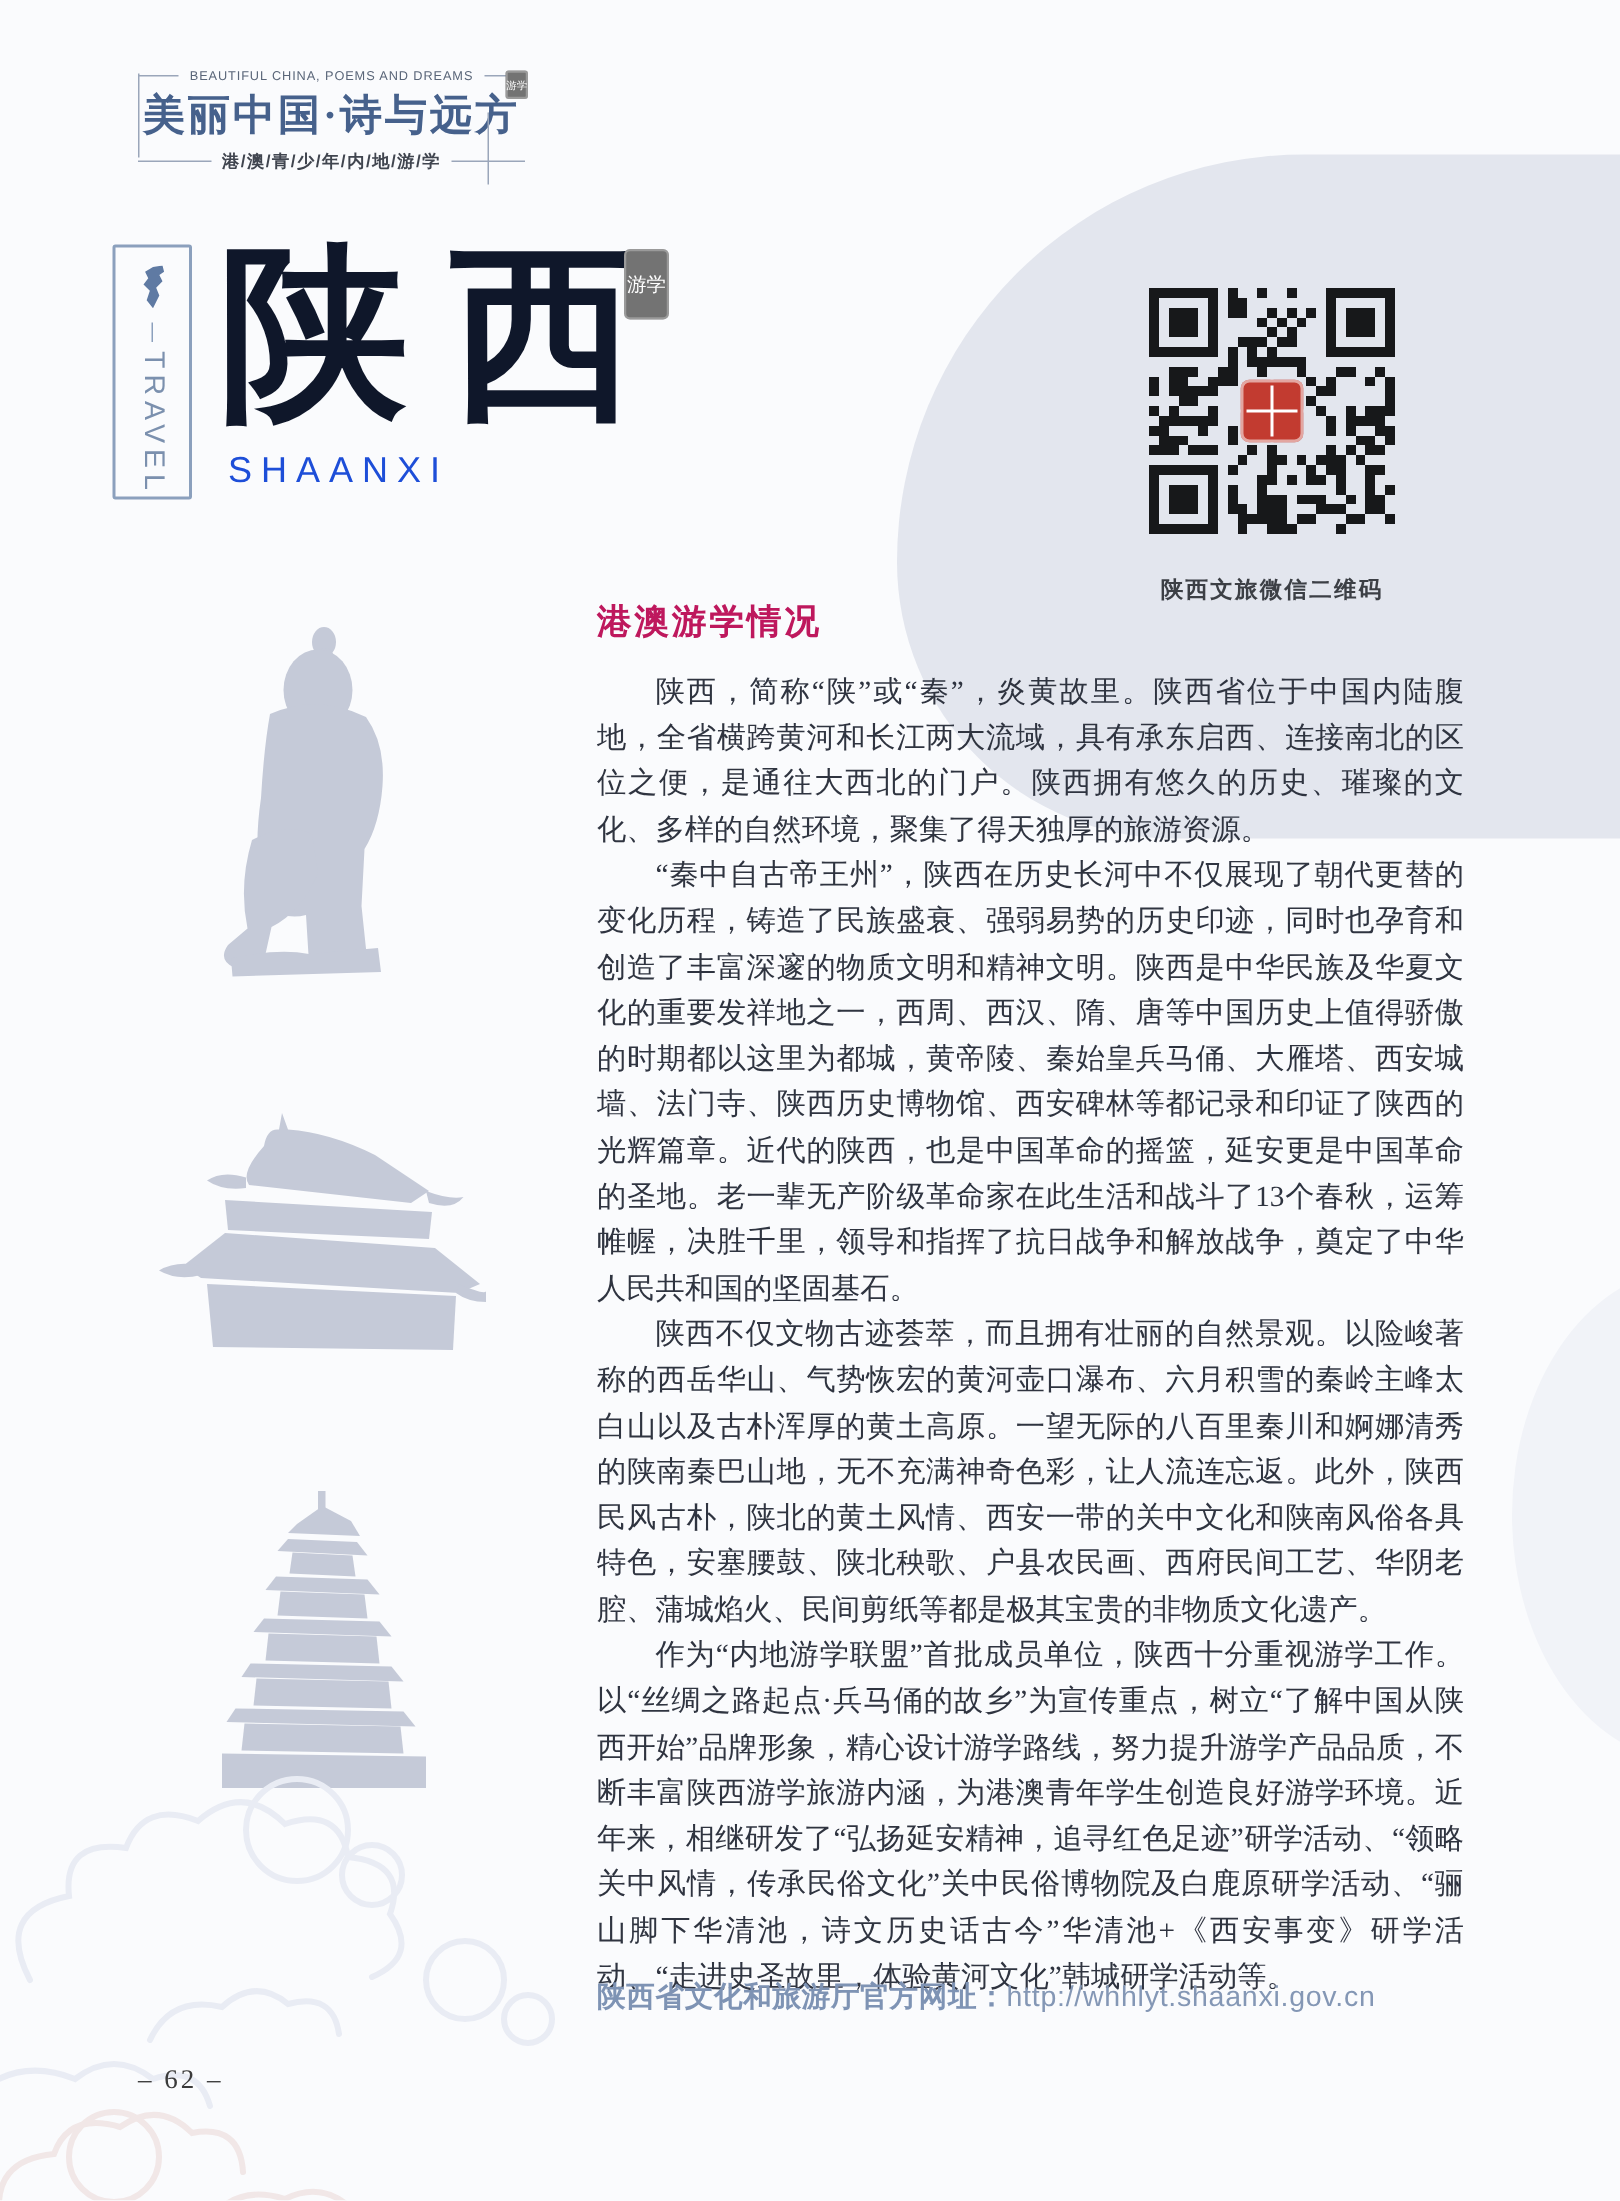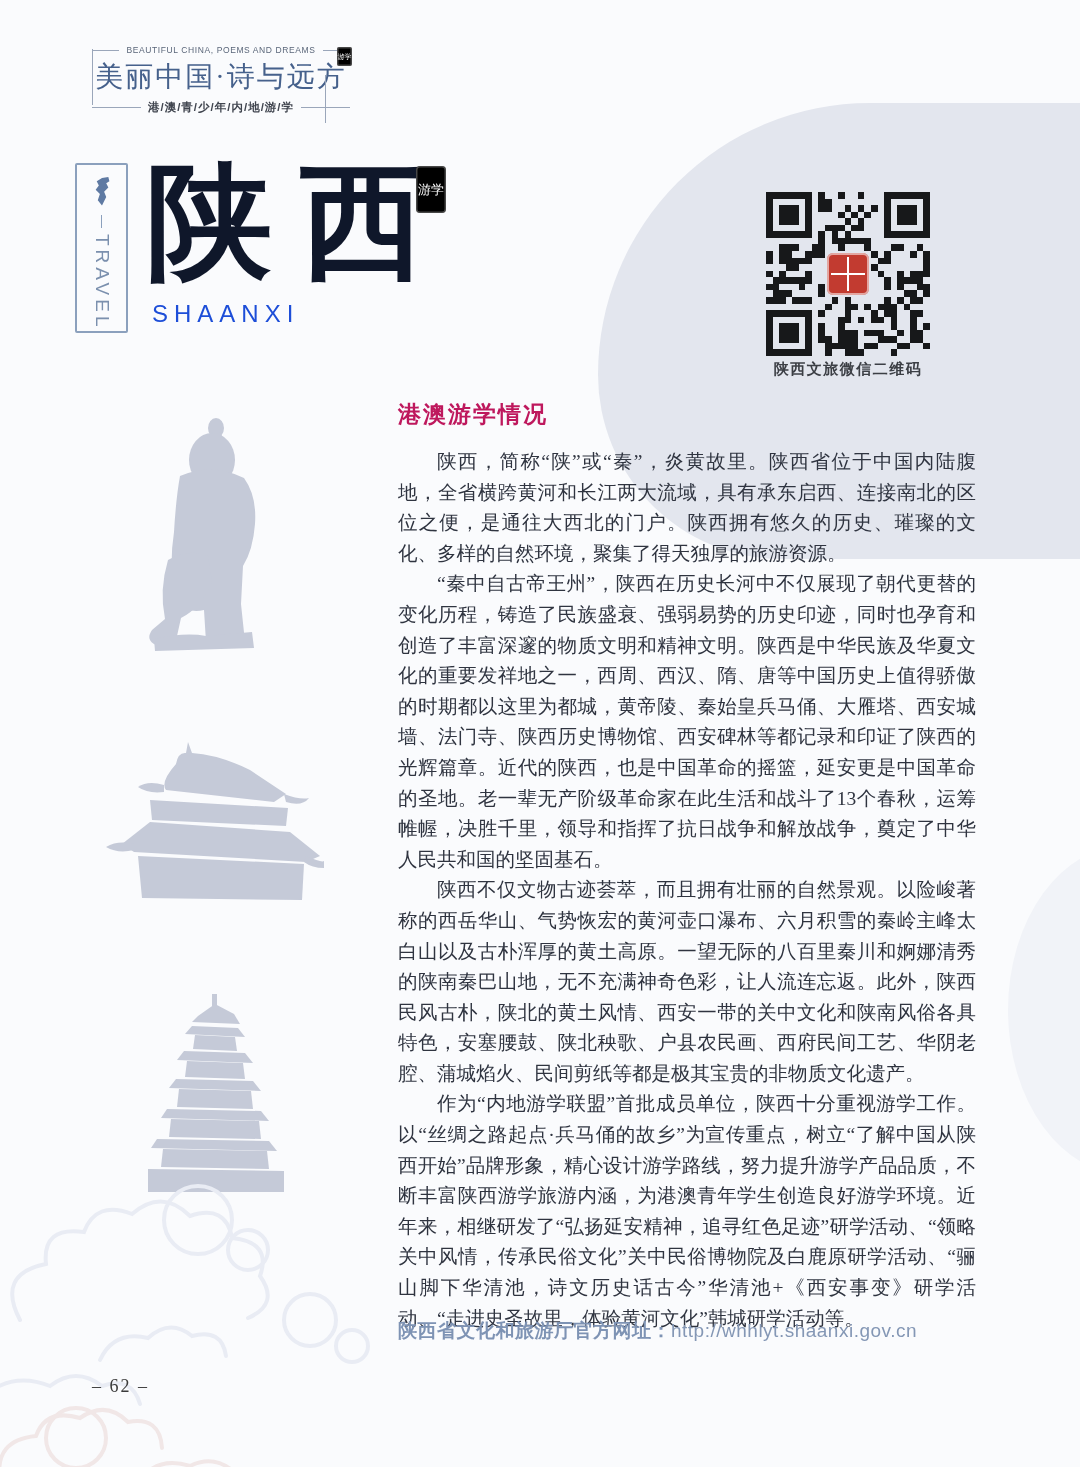--- a/index.html
+++ b/index.html
@@ -12,26 +12,26 @@
   .blob-right-faint{position:absolute;left:1008px;top:845px;width:240px;height:330px;
         background:#f1f3f8;border-radius:50%;}
   .silhouette{position:absolute;}
   .clouds{position:absolute;left:-20px;top:1150px;width:520px;height:330px;}
 
   
   .logo{position:absolute;left:92px;top:45px;width:258px;}
   .logo-row{display:flex;align-items:center;gap:7px;}
   .logo-line{flex:1;height:1px;background:#9aa6ba;}
   .logo-en{font-size:8.5px;letter-spacing:.6px;color:#5a6679;white-space:nowrap;}
-  .logo-cn{font-family:"Liberation Serif",serif;font-weight:normal;font-size:28px;
+  .logo-cn{font-family:"Liberation Serif",serif;font-weight:bold;font-size:28px;
         color:#46618c;letter-spacing:2px;text-align:center;margin:3px 0 4px;}
   .logo-sub{font-size:11.5px;letter-spacing:1px;color:#40454f;white-space:nowrap;font-weight:bold;}
   .logo-corner-l{position:absolute;left:0;top:4px;width:1px;height:56px;background:#9aa6ba;}
   .logo-corner-r{position:absolute;right:24px;top:30px;width:1px;height:48px;background:#9aa6ba;}
-  .seal{background:#000000;color:#fff;display:flex;flex-direction:column;align-items:center;
+  .seal{background:#737373;color:#fff;display:flex;flex-direction:column;align-items:center;
         justify-content:center;font-family:"Liberation Serif",serif;
         box-shadow:inset 0 0 0 1.5px rgba(255,255,255,.28);}
   .logo-seal{position:absolute;right:-2px;top:2px;width:15px;height:19px;border-radius:2px;
         font-size:7px;line-height:8px;}
 
   
   .travel-box{position:absolute;left:75px;top:163px;width:53px;height:170px;
         border:2px solid #8ba0bd;border-radius:2px;display:flex;flex-direction:column;
         align-items:center;padding-top:12px;box-sizing:border-box;}
   .travel-map{width:22px;height:34px;}
@@ -48,21 +48,21 @@
         color:#1d4ed8;}
 
   
   .qr-wrap{position:absolute;left:758px;top:192px;width:180px;text-align:center;}
   .qr-box{position:relative;width:164px;height:164px;margin:0 auto;}
   .qr-box svg{display:block;}
   .qr-logo{position:absolute;left:61px;top:61px;width:42px;height:42px;border-radius:6px;
         background:linear-gradient(#fff,#fff) center/100% 2px no-repeat,
                    linear-gradient(#fff,#fff) center/2px 100% no-repeat,#c23b30;
         box-shadow:inset 0 0 0 2px rgba(255,255,255,.55), inset 0 0 0 4px #c23b30;}
-  .qr-caption{margin-top:4px;font-size:15px;letter-spacing:1.5px;color:#3c3f45;font-weight:bold;}
+  .qr-caption{margin-top:28px;font-size:15px;letter-spacing:1.5px;color:#3c3f45;font-weight:bold;}
 
   
   .section-heading{position:absolute;left:398px;top:399px;font-size:23px;font-weight:bold;
         color:#be185d;letter-spacing:2px;}
   .article{position:absolute;left:398px;top:447px;width:578px;
         font-family:"Liberation Serif","DejaVu Serif",serif;font-size:19.5px;
         line-height:30.6px;color:#2f3440;text-align:justify;}
   .article p{margin:0;text-indent:2em;}
 
   .footer-link{position:absolute;left:398px;top:1318px;width:578px;font-size:19px;

